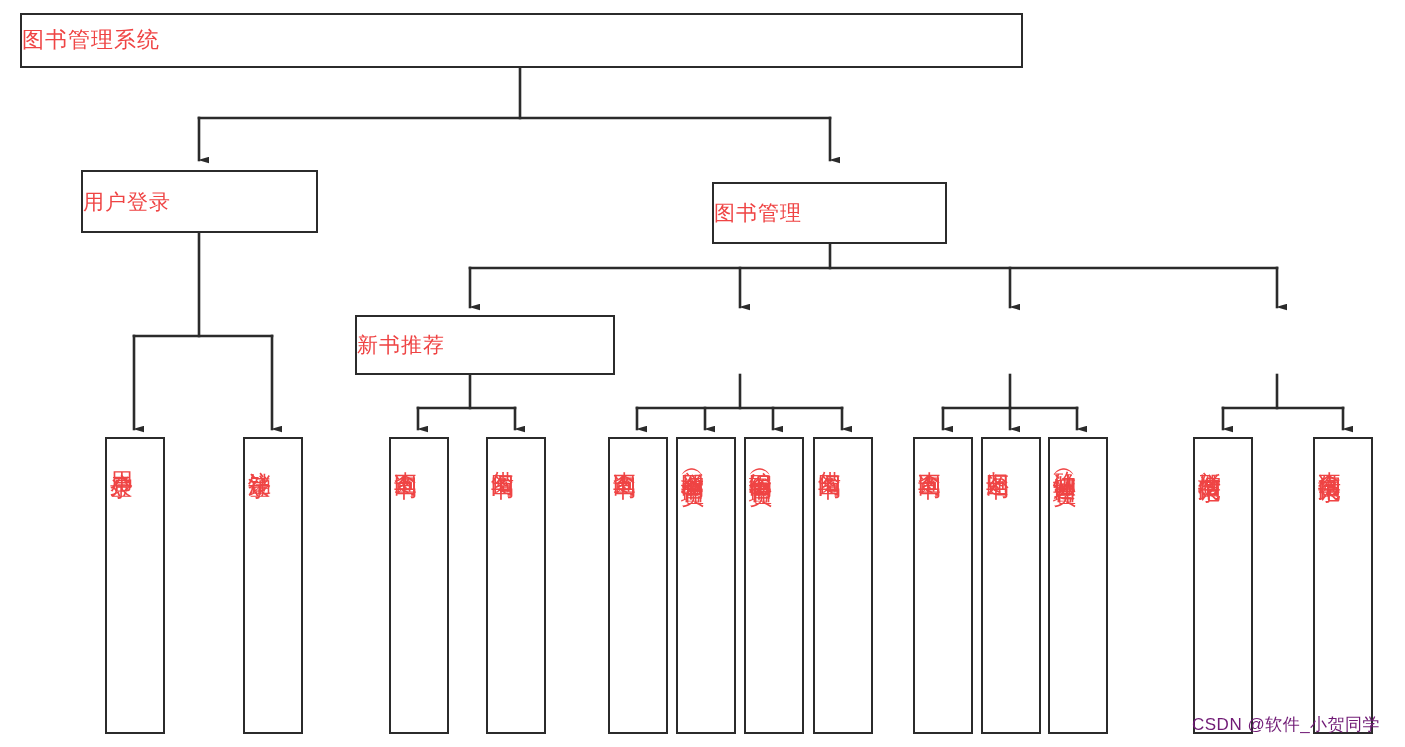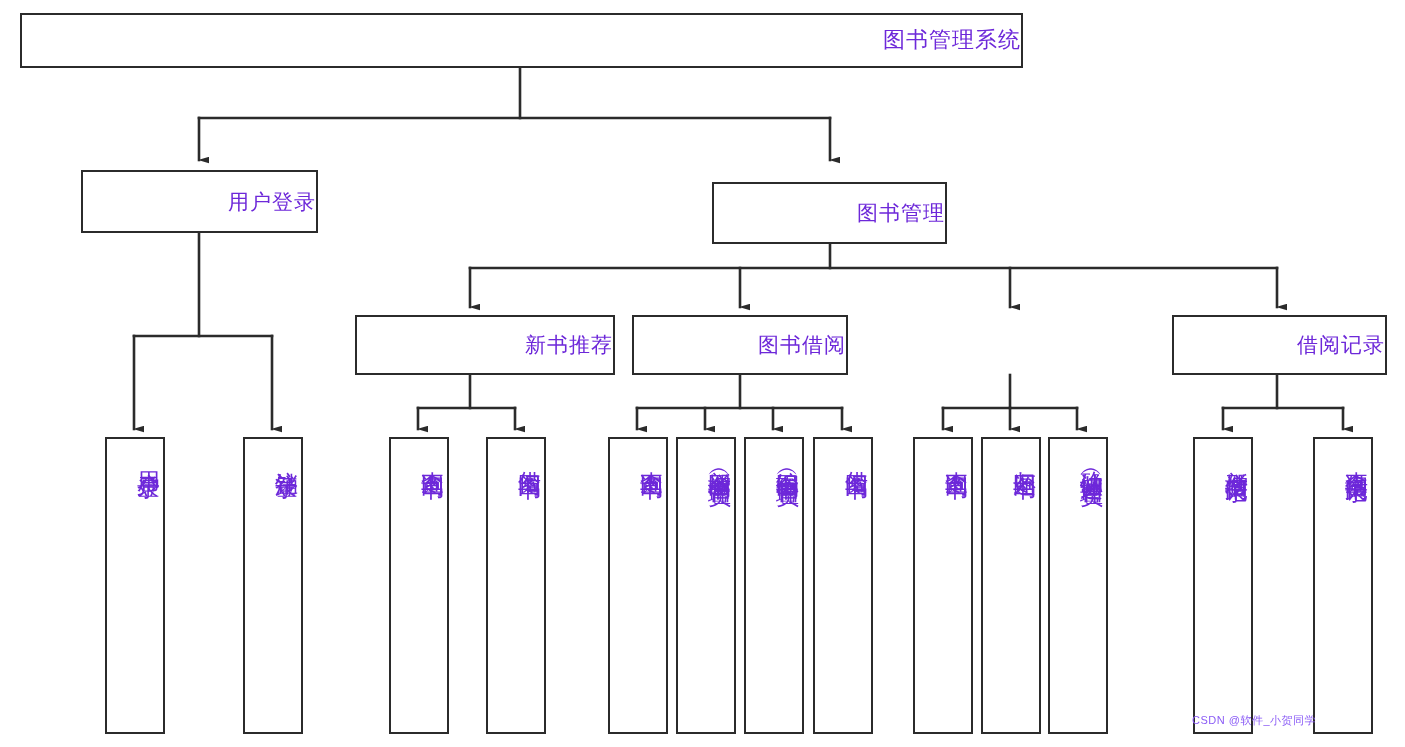--- a/index.html
+++ b/index.html
@@ -12,22 +12,22 @@
   #stage{position:relative;width:1405px;height:747px;}
   #wires{position:absolute;left:0;top:0;width:1405px;height:747px;}
 
   .node{
     position:absolute;
     box-sizing:border-box;
     background:#ffffff;
     border:2.5px solid #2b2b2b;
     display:flex;
     align-items:center;
-    justify-content:flex-end;
-    color:#6d28d9;
+    justify-content:flex-start;
+    color:#ef4444;
   }
   .node .lbl{
     display:block;
     text-align:center;
     letter-spacing:1px;
     white-space:pre;
   }
   .node.h .lbl{font-size:21px;line-height:1.1;}
   .node.root .lbl{font-size:22px;}
 
@@ -40,22 +40,22 @@
     text-orientation:upright;
     font-size:23px;
     line-height:1.26;
     letter-spacing:2px;
     white-space:pre;
   }
 
   .watermark{
     position:absolute;
     left:1192px;top:713px;
-    font-size:11px;
-    color:#8b5cf6;
+    font-size:17px;
+    color:#701a75;
     letter-spacing:0.5px;
     white-space:nowrap;
     pointer-events:none;
   }
 </style>
 </head>
 <body>
 
 <div id="stage">
 
@@ -116,26 +116,20 @@
   <div class="node h" style="left:81px;top:170px;width:237px;height:63px;">
     <span class="lbl">用户登录</span>
   </div>
   <div class="node h" style="left:712px;top:170px;width:235px;height:62px;margin-top:12px;">
     <span class="lbl">图书管理</span>
   </div>
 
   <div class="node h" style="left:355px;top:315px;width:260px;height:60px;">
     <span class="lbl">新书推荐</span>
   </div>
-  <div class="node h" style="left:632px;top:315px;width:216px;height:60px;">
-    <span class="lbl">图书借阅</span>
-  </div>
-  <div class="node h" style="left:1172px;top:315px;width:215px;height:60px;">
-    <span class="lbl">借阅记录</span>
-  </div>
 
   <div class="node v" style="left:105px;top:437px;width:60px;height:297px;">
     <span class="lbl">用户登录</span>
   </div>
   <div class="node v" style="left:243px;top:437px;width:60px;height:297px;">
     <span class="lbl">注销登录</span>
   </div>
 
   <div class="node v" style="left:389px;top:437px;width:60px;height:297px;">
     <span class="lbl">查询图书</span>

